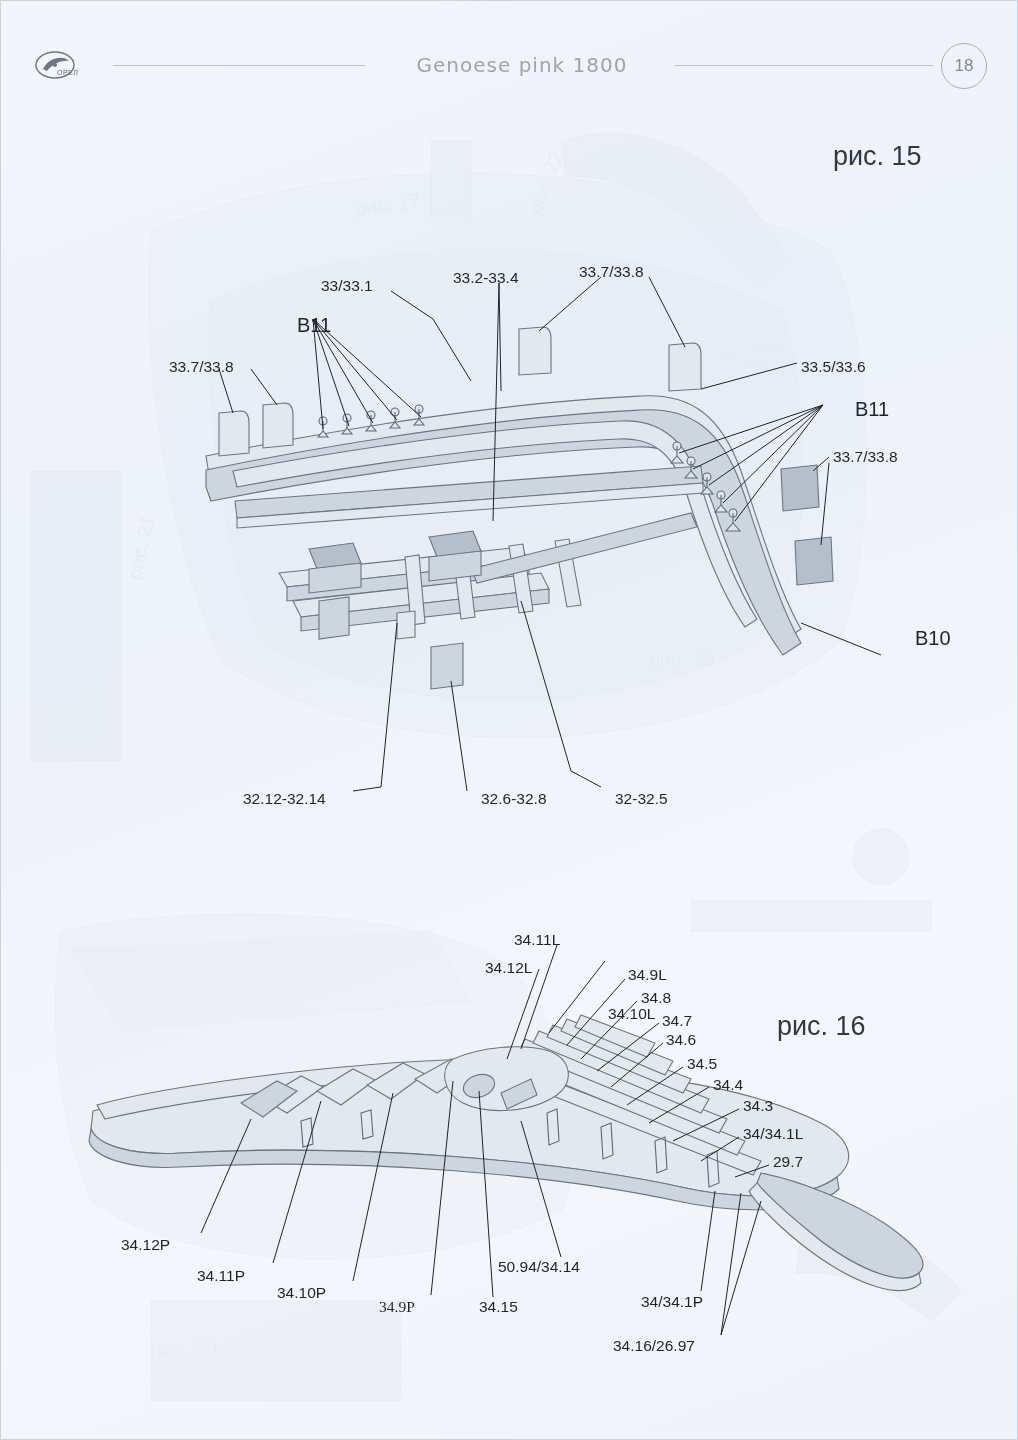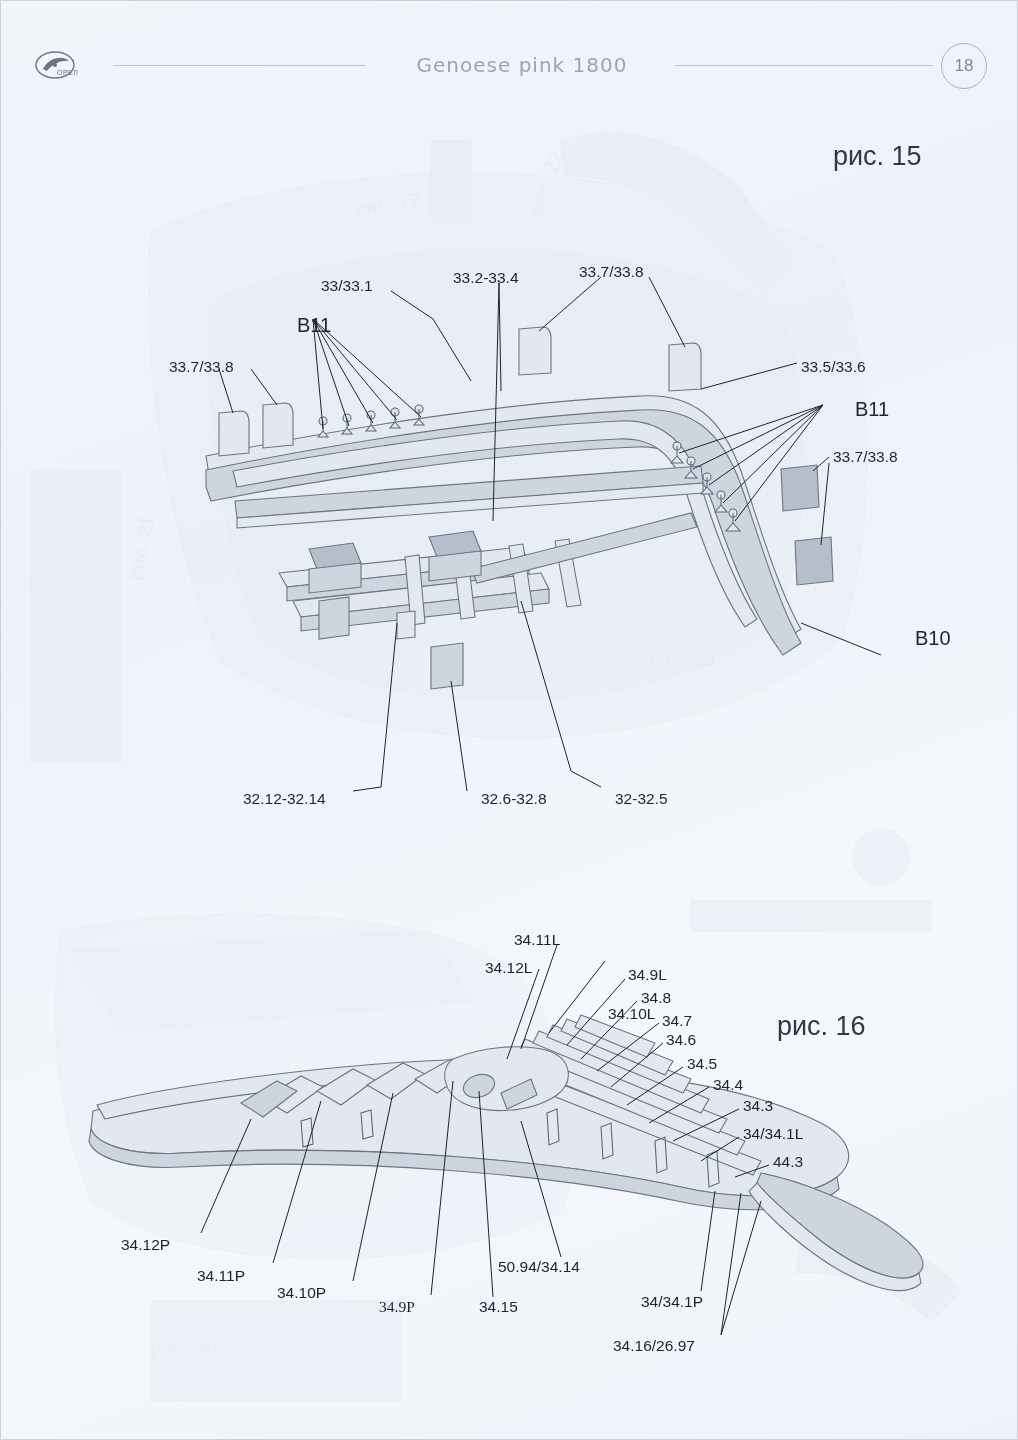--- a/index.html
+++ b/index.html
@@ -363,21 +363,21 @@
     <div class="label" style="left:484px; top:958px;">34.12L</div>
     <div class="label" style="left:607px; top:968px;margin-top:36px;">34.10L</div>
     <div class="label" style="left:627px; top:965px;">34.9L</div>
     <div class="label" style="left:640px; top:988px;">34.8</div>
     <div class="label" style="left:661px; top:1011px;">34.7</div>
     <div class="label" style="left:665px; top:1030px;">34.6</div>
     <div class="label" style="left:686px; top:1054px;">34.5</div>
     <div class="label" style="left:712px; top:1075px;">34.4</div>
     <div class="label" style="left:742px; top:1096px;">34.3</div>
     <div class="label" style="left:742px; top:1124px;">34/34.1L</div>
-    <div class="label" style="left:772px; top:1152px;">44.3</div>
+    <div class="label" style="left:772px; top:1152px;">29.7</div>
     <div class="label" style="left:120px; top:1235px;">34.12P</div>
     <div class="label" style="left:196px; top:1266px;">34.11P</div>
     <div class="label" style="left:276px; top:1283px;">34.10P</div>
     <div class="label" style="left:378px; top:1297px;font-family:Liberation Serif, serif;">34.9P</div>
     <div class="label" style="left:478px; top:1297px;">34.15</div>
     <div class="label" style="left:497px; top:1257px;">50.94/34.14</div>
     <div class="label" style="left:640px; top:1292px;">34/34.1P</div>
     <div class="label" style="left:612px; top:1336px;">34.16/26.97</div>
   </div>
 

